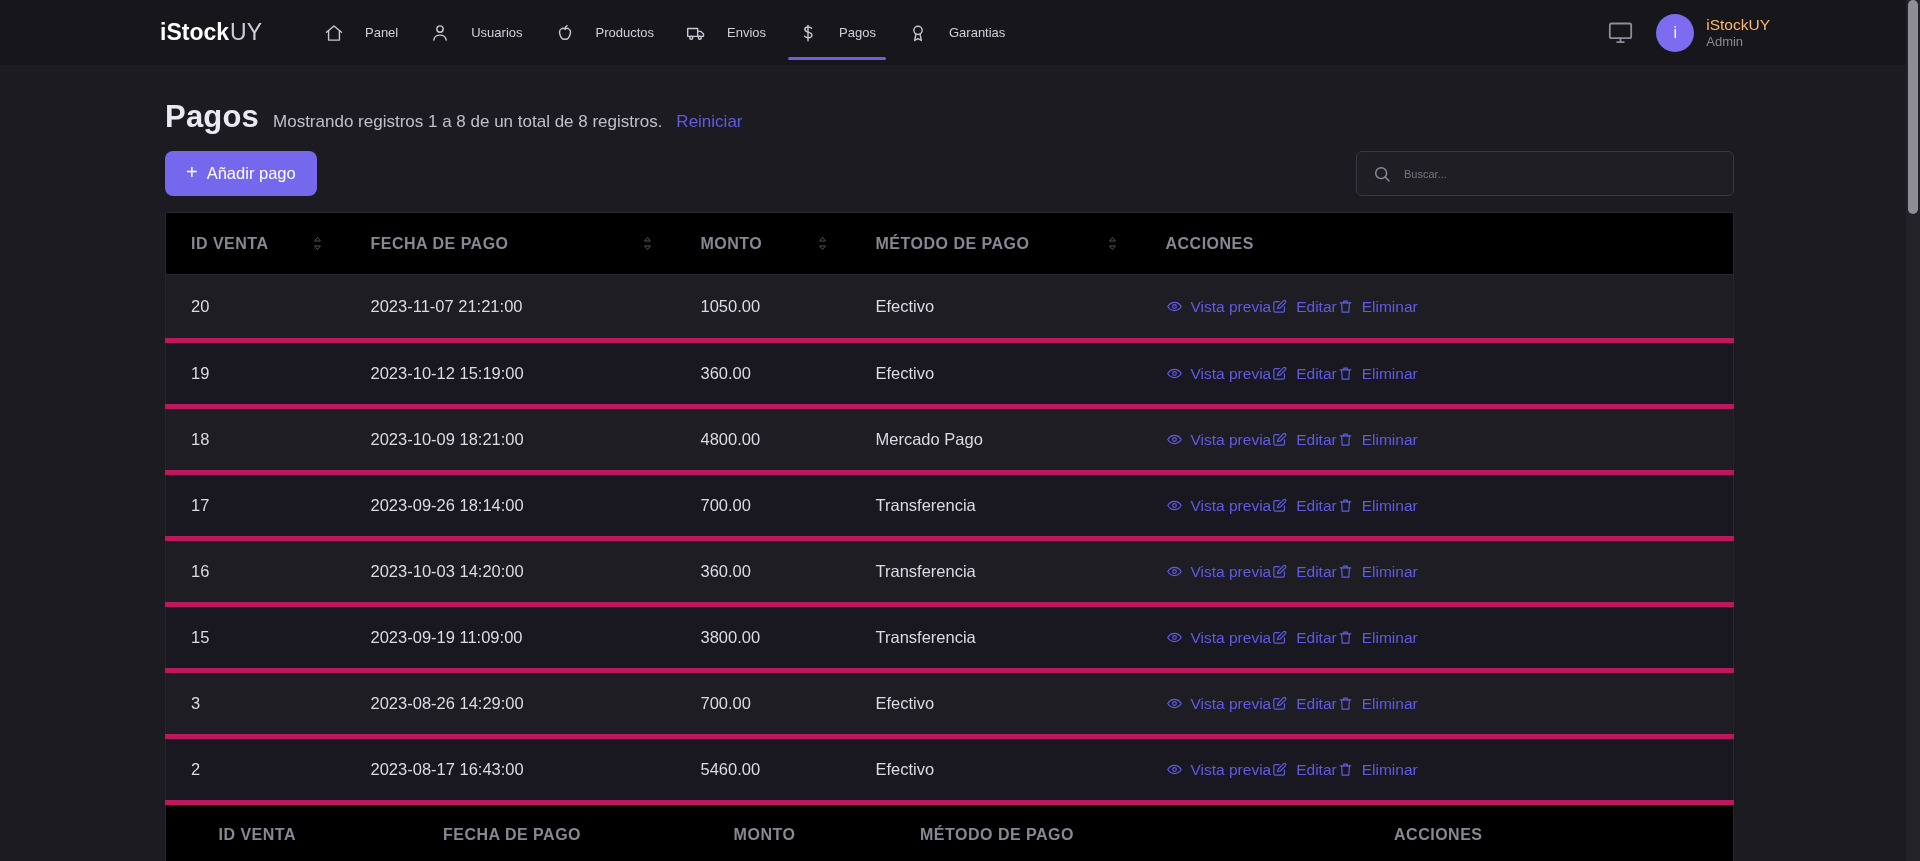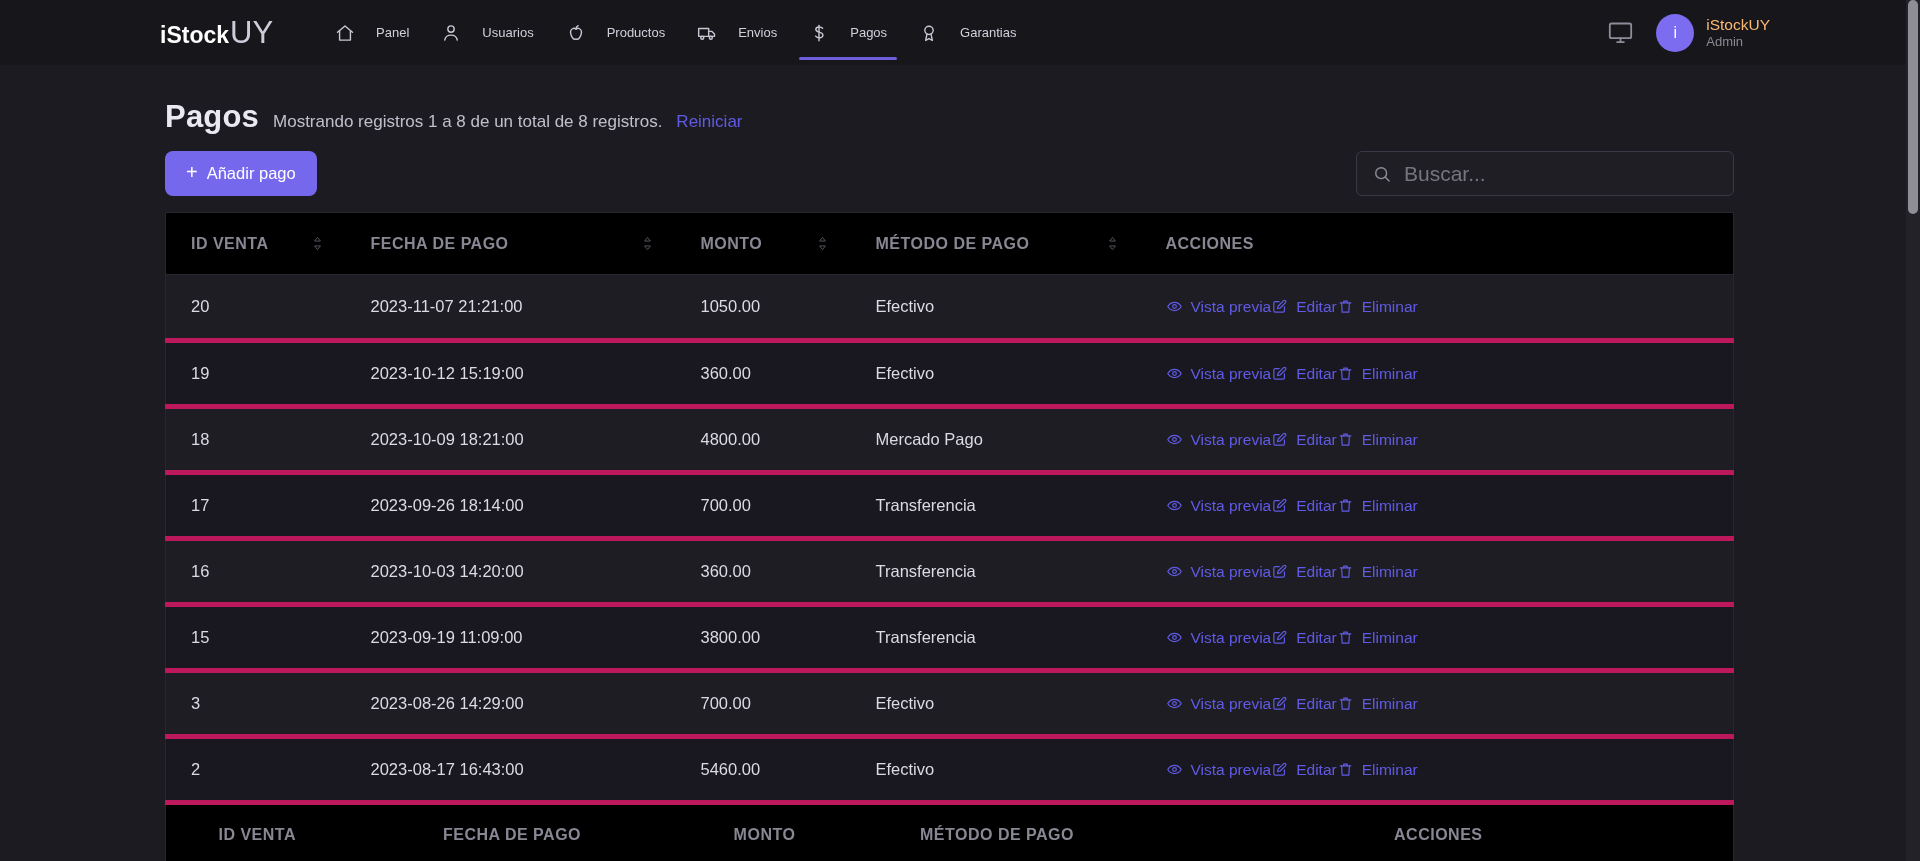--- a/index.html
+++ b/index.html
@@ -11,21 +11,21 @@
   :root { --accent:#7568EC; --link:#605BE4; --underline:#6C5FD9; }
 
   
   .navbar {
     height:65px; background:#17161b;
     display:flex; align-items:center;
     padding:0 150px 0 160px; position:relative;
   }
   .brand { display:flex; align-items:baseline; gap:1px; cursor:pointer; }
   .brand .b1 { font-size:23px; font-weight:700; color:#ffffff; }
-  .brand .b2 { font-size:31px; font-weight:300; color:#cfccda; }
+  .brand .b2 { font-size:23px; font-weight:300; color:#cfccda; }
   .nav { display:flex; align-items:center; margin-left:46px; height:65px; }
   .nav-item {
     display:flex; align-items:center; gap:21px; height:65px;
     padding:12px 16px; color:#d2cfdb; font-size:13px; cursor:pointer;
     position:relative; text-decoration:none;
   }
   .nav-item .icon { display:inline-flex; color:#c9c6d4; }
   .nav-item .icon svg { width:20px; height:20px; }
   .nav-item.active::after {
     content:""; position:absolute; left:6px; right:6px; bottom:5px;
@@ -62,21 +62,21 @@
   .add-btn .plus { font-size:20px; font-weight:400; margin-top:-2px; }
   .search-box {
     display:flex; align-items:center; gap:12px;
     width:378px; height:45px; background:#1f1e25;
     border:1px solid #3a3844; border-radius:6px; padding:0 15px;
   }
   .search-box .icon { color:#8f8c99; display:inline-flex; }
   .search-box .icon svg { width:20px; height:20px; }
   .search-box input {
     flex:1; background:transparent; border:none; outline:none;
-    color:#ec4899; font-size:21px; font-family:inherit;
+    color:#ec4899; font-size:11px; font-family:inherit;
   }
   .search-box input::placeholder { color:#77747f; }
 
   
   table { width:100%; border-collapse:collapse; table-layout:fixed; border:1px solid #27262e; }
   thead th, tfoot td {
     background:#000000; color:#8a8794; font-size:16px; font-weight:700;
     letter-spacing:.5px; text-align:center; height:62px; padding:0 22px 0 25px;
   }
   thead th { border-bottom:1px solid #29282f; }

